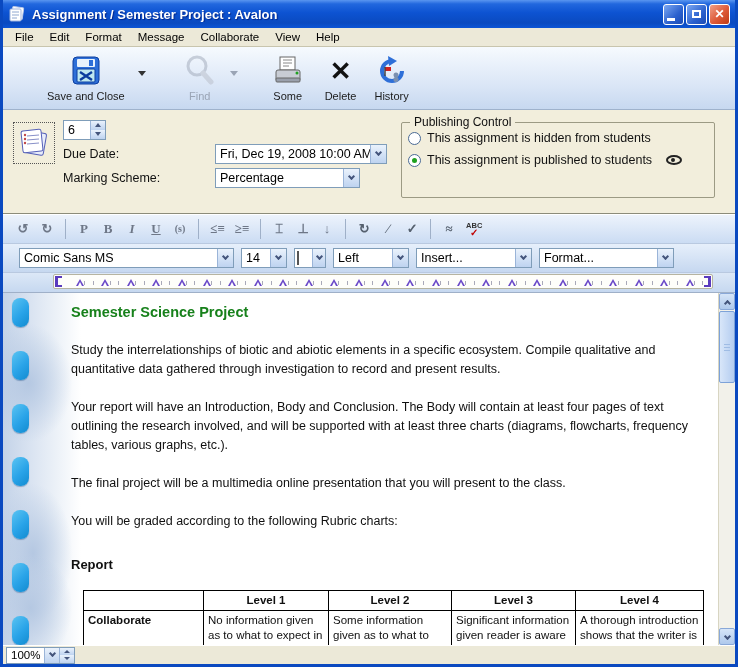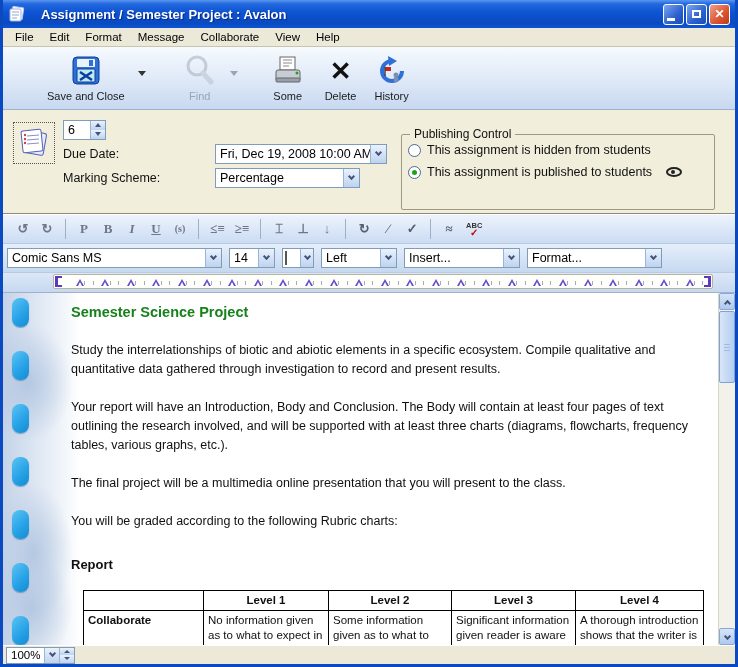--- a/index.html
+++ b/index.html
@@ -3,21 +3,21 @@
 <meta charset="utf-8">
 <style>
   html,body{margin:0;padding:0;background:#fff;}
   *{box-sizing:border-box;font-family:"Liberation Sans",sans-serif;}
   .window{width:738px;height:667px;position:relative;background:#ECE9D8;
     border-left:3px solid #0A49C0;border-right:3px solid #0A49C0;border-bottom:3px solid #0A49C0;
     display:flex;flex-direction:column;overflow:hidden;}
   
   .titlebar{height:28px;flex:0 0 28px;display:flex;align-items:center;padding:0 5px;
     background:linear-gradient(180deg,#5A96F0 0%,#2268DE 14%,#0D53D2 45%,#0A4AC0 82%,#0C55D6 100%);}
-  .title-text{color:#fff;font-weight:bold;font-size:13px;margin-left:15px;flex:1;
+  .title-text{color:#fff;font-weight:bold;font-size:13px;margin-left:6px;flex:1;
     text-shadow:1px 1px 1px #00268A;white-space:nowrap;overflow:hidden;}
   .winbtn{width:21px;height:21px;border:1px solid #fff;border-radius:3px;margin-left:2px;
     display:flex;align-items:center;justify-content:center;color:#fff;font-size:12px;font-weight:bold;
     background:linear-gradient(135deg,#7CA8F2,#2B61CE 60%,#1B4BB4);}
   .winbtn.close{background:linear-gradient(135deg,#F0A088,#DD5937 55%,#BE3A14);}
   .winbtn .mindash{width:8px;height:3px;background:#fff;align-self:flex-end;margin:0 0 3px -6px;}
   .winbtn .maxsq{width:9px;height:8px;border:2px solid #fff;}
   
   .menubar{height:19px;flex:0 0 19px;background:#ECE9D8;display:flex;align-items:center;
     padding-left:4px;border-bottom:1px solid #C8C5AE;}
@@ -52,21 +52,21 @@
     transform:rotate(45deg);margin-top:-3px;}
   .chev.up{transform:rotate(-135deg);margin-top:3px;}
   .spinbox{display:flex;height:20px;border:1px solid #7F9DB9;background:#fff;}
   .spinbox .num{width:26px;font-size:12.5px;display:flex;align-items:center;padding-left:4px;}
   .spincol{width:15px;display:flex;flex-direction:column;border-left:1px solid #9AB4D8;}
   .spincol div{flex:1;background:linear-gradient(180deg,#EAF2FC,#BED3F0);
     display:flex;align-items:center;justify-content:center;}
   .tinytri{width:0;height:0;border-left:3px solid transparent;border-right:3px solid transparent;}
   .tinytri.up{border-bottom:4px solid #44557C;}
   .tinytri.dn{border-top:4px solid #44557C;}
-  .pubgroup{position:absolute;left:398px;top:24px;width:314px;height:76px;
+  .pubgroup{position:absolute;left:398px;top:12px;width:314px;height:76px;
     border:1px solid #9C9A84;border-radius:2px;padding:4px 6px 0 6px;}
   .pubtitle{position:absolute;top:-8px;left:8px;background:#F2EEDC;padding:0 4px;font-size:12px;color:#111;}
   .pubrow{display:flex;align-items:center;height:22px;font-size:12.5px;color:#111;}
   .radio{width:13px;height:13px;border-radius:50%;border:1px solid #4A6A94;background:#fff;
     margin-right:6px;position:relative;flex:0 0 13px;}
   .radio.sel::after{content:"";position:absolute;left:3px;top:3px;width:5px;height:5px;
     border-radius:50%;background:#1FA11F;}
   .eye{width:16px;height:10px;border:2px solid #222;border-radius:50%;position:relative;margin-left:14px;}
   .eye::after{content:"";position:absolute;left:3px;top:1px;width:4px;height:4px;border-radius:50%;background:#222;}
   
@@ -76,21 +76,21 @@
     font-weight:bold;line-height:16px;text-align:center;min-width:14px;}
   .fi.ital{font-style:italic;}
   .fi.und{text-decoration:underline;}
   .fi.small{font-size:10px;}
   .fi.dark{color:#55606E;}
   .fsep{width:1px;height:20px;background:#9FB0C8;margin:0 6px;}
   .abc{display:flex;flex-direction:column;align-items:center;line-height:7px;margin:0 5px;}
   .abc .t{font-size:7.5px;font-weight:bold;color:#333;}
   .abc .c{font-size:10px;color:#C00000;font-weight:bold;}
   .fmt-controls{height:29px;flex:0 0 29px;background:linear-gradient(180deg,#E6EFFB,#C6D8F0);
-    border-bottom:1px solid #B9C9E0;display:flex;align-items:center;padding-left:4px;gap:7px;}
+    border-bottom:1px solid #B9C9E0;display:flex;align-items:center;padding-left:16px;gap:7px;}
   .swatch{width:14px;height:12px;border:1px solid #555;}
   
   .ruler-row{height:19px;flex:0 0 19px;background:linear-gradient(180deg,#DCE8F7,#C6D8F0);
     position:relative;}
   .ruler{position:absolute;left:50px;right:22px;top:1px;height:15px;background:#FEFEFA;
     border:1px solid #B6B4A0;border-radius:2px;}
   .ruler .endm{position:absolute;top:1px;width:7px;height:11px;}
   .ruler .endm.l{left:1px;border-left:3px solid #5A3BBE;border-top:2px solid #5A3BBE;border-bottom:2px solid #5A3BBE;}
   .ruler .endm.r{right:1px;border-right:3px solid #5A3BBE;border-top:2px solid #5A3BBE;border-bottom:2px solid #5A3BBE;}
   .tri{position:absolute;bottom:2px;width:0;height:0;border-left:4px solid transparent;

